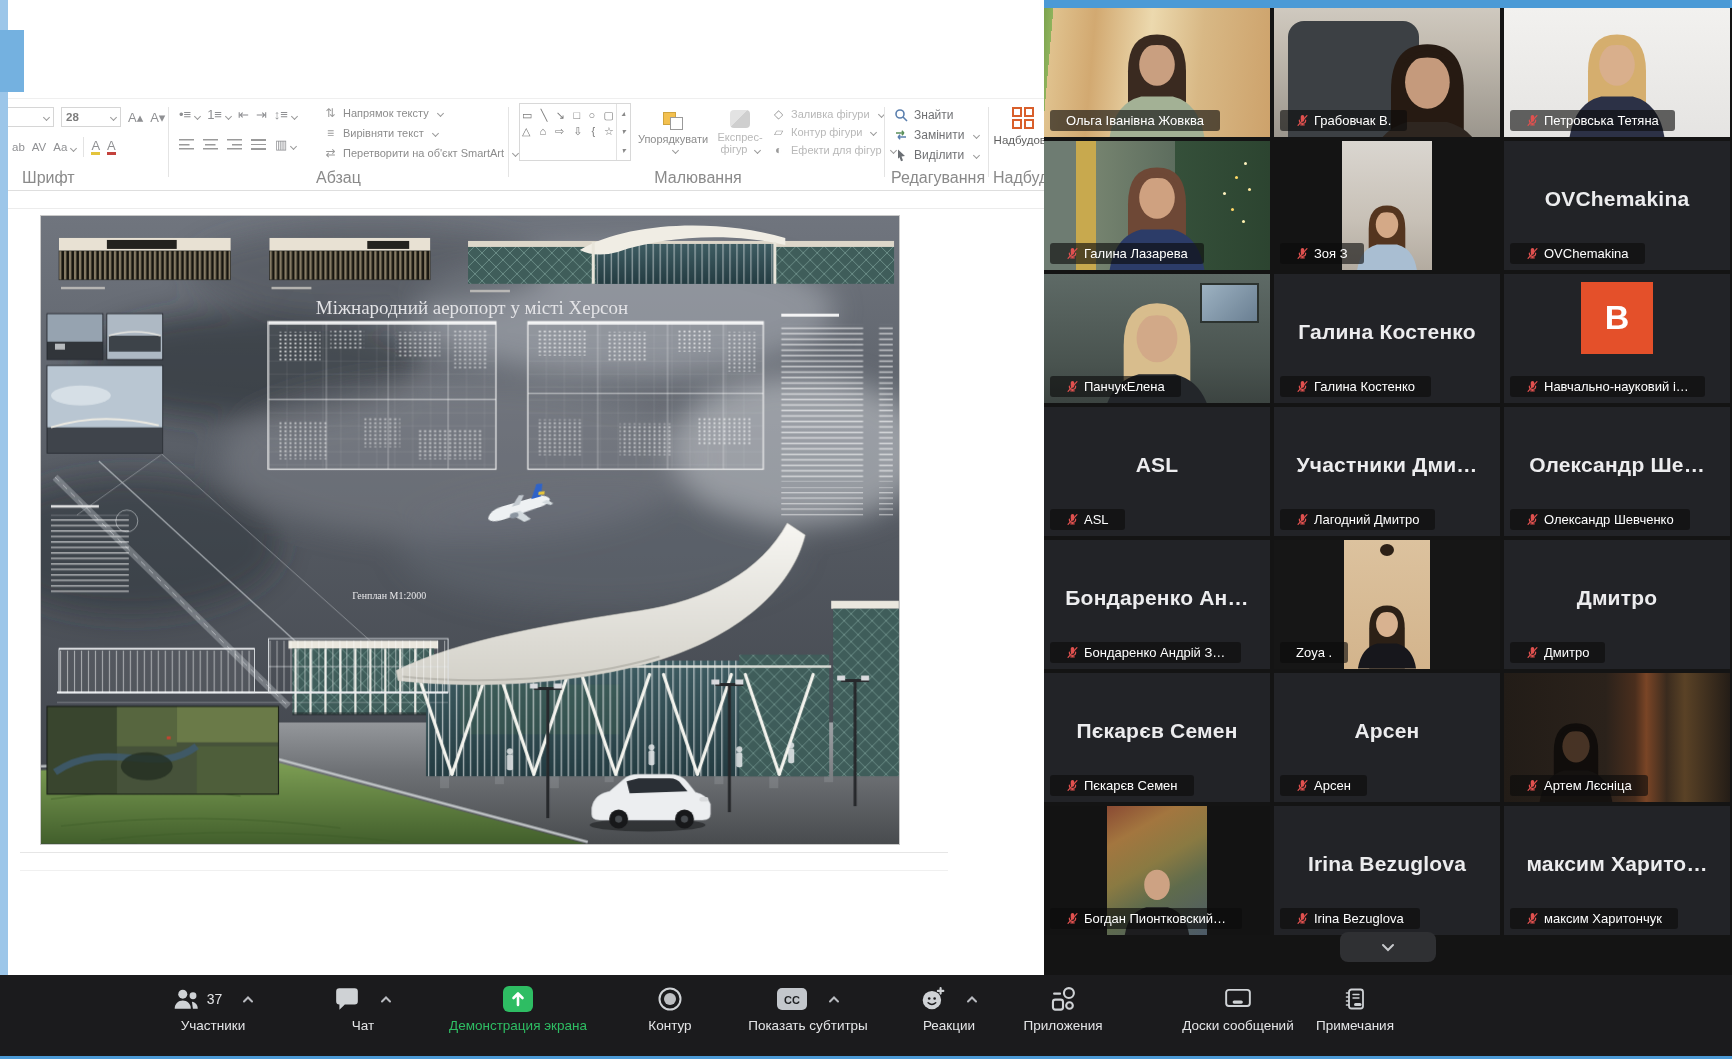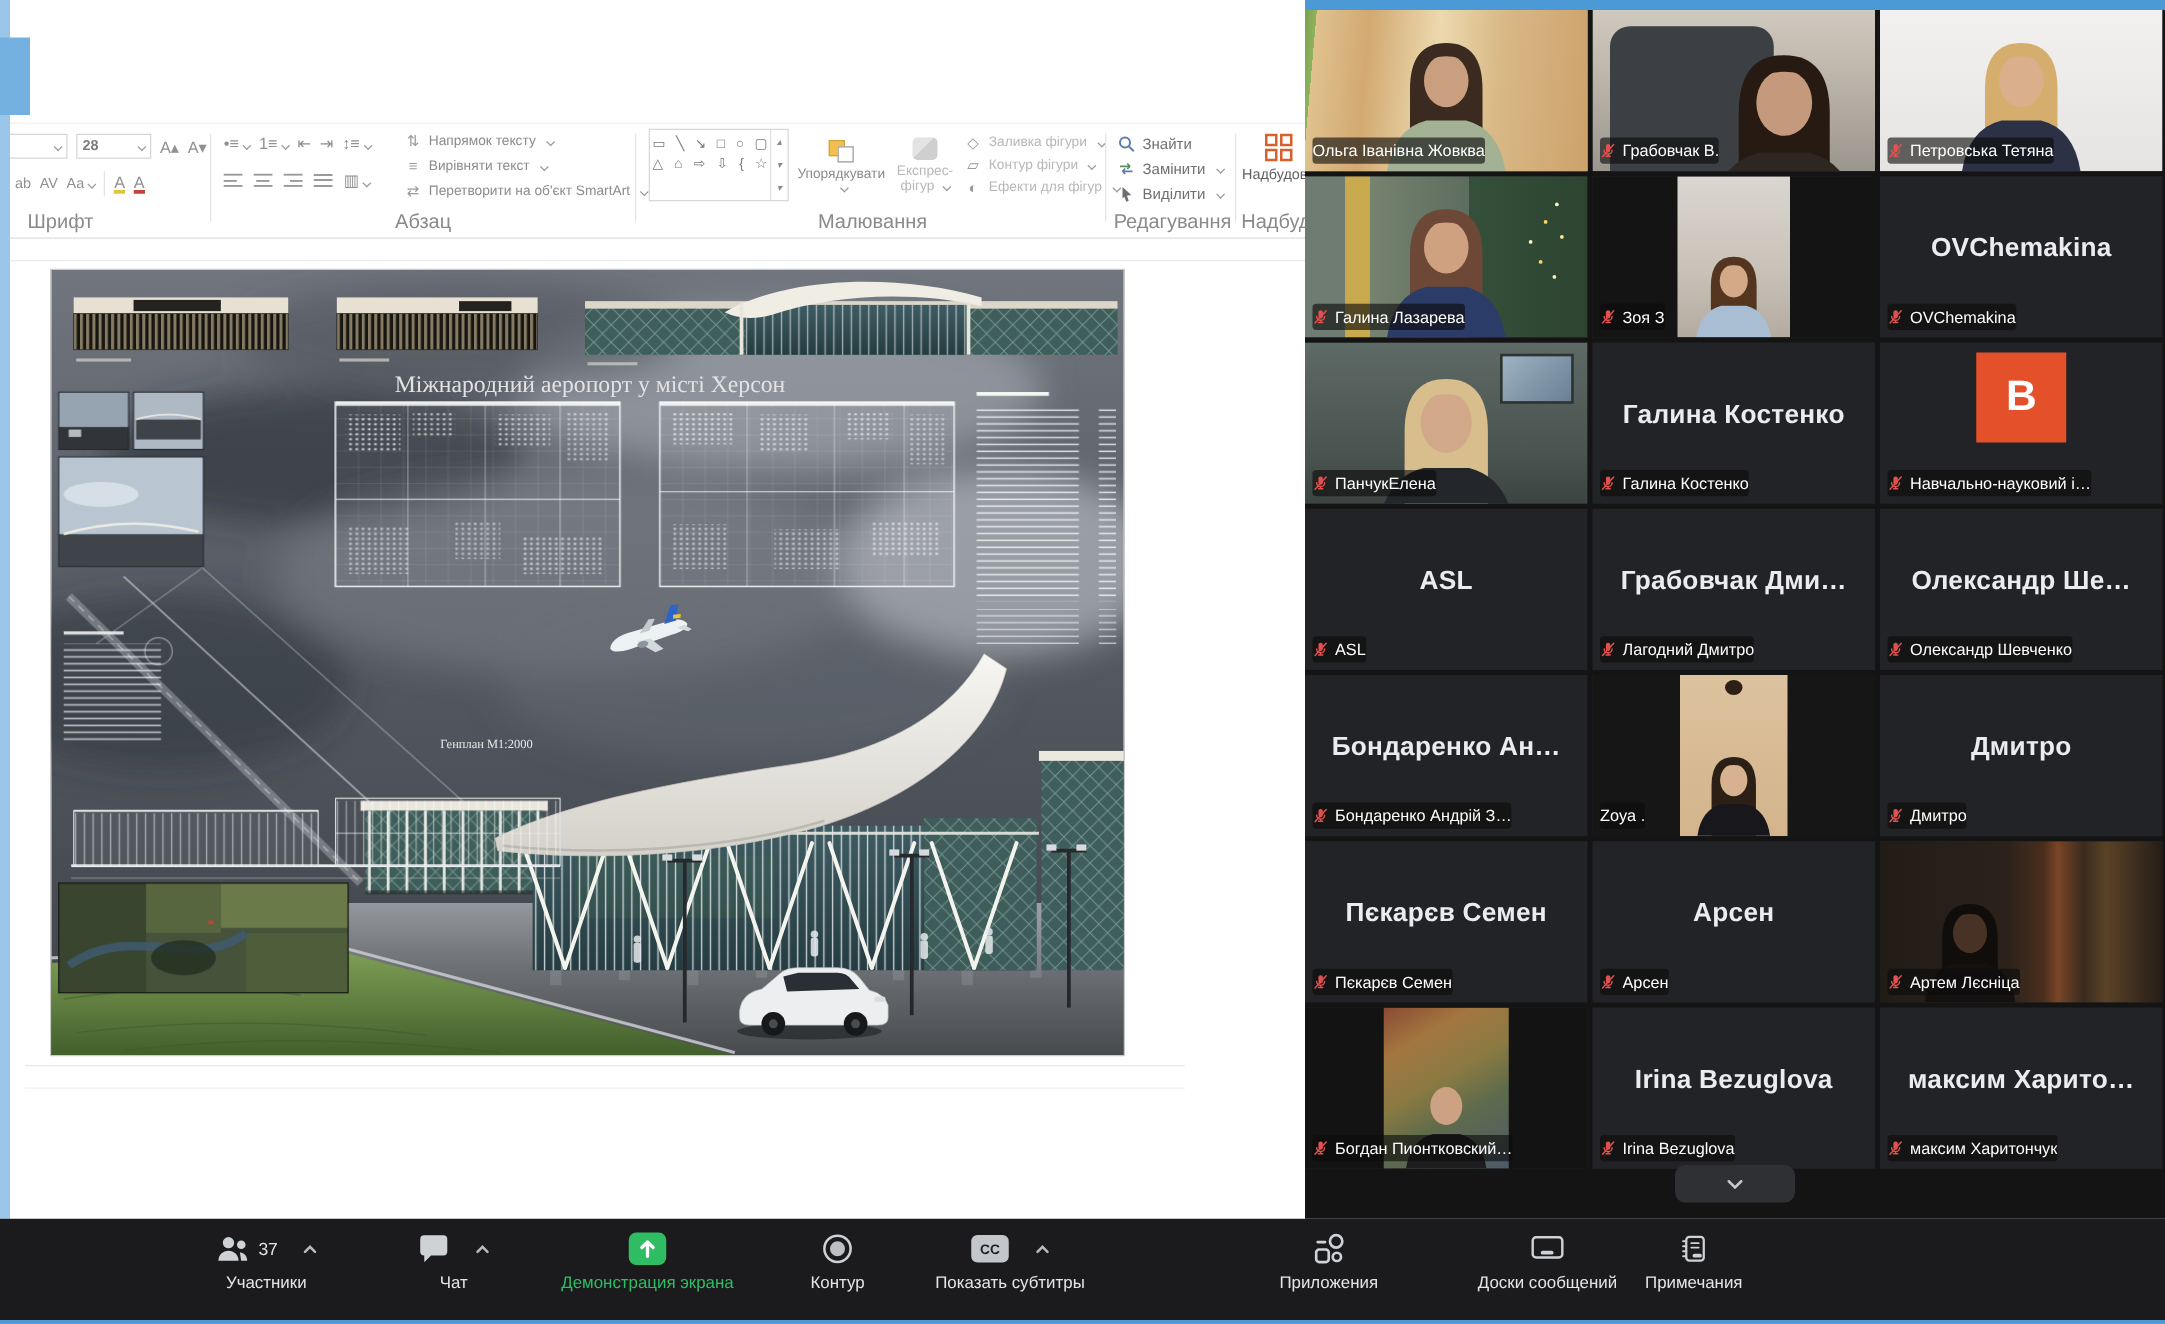--- a/index.html
+++ b/index.html
@@ -80,21 +80,21 @@
   .tile.active{outline:3px solid #bddb4c;outline-offset:-3px;box-shadow:inset 0 0 0 5px rgba(238,246,160,.5);}
   .scene{position:absolute;inset:0;overflow:hidden;}
   .pillar{position:absolute;top:0;bottom:0;overflow:hidden;}
   .person{position:absolute;bottom:0;left:50%;transform:translateX(-50%);width:62%;height:94%;}
   .cname{position:absolute;top:45%;left:8px;right:8px;transform:translateY(-50%);text-align:center;
          font-size:21px;font-weight:700;color:#ececee;letter-spacing:.2px;white-space:nowrap;overflow:hidden;}
   .av{position:absolute;top:34%;left:50%;transform:translate(-50%,-50%);width:72px;height:72px;
       background:#e4502a;display:flex;align-items:center;justify-content:center;
       font-size:34px;font-weight:700;color:#fff;}
   .nlabel{position:absolute;left:6px;bottom:6px;display:flex;align-items:center;gap:5px;
-          background:rgba(12,12,12,.62);border-radius:3px;padding:3px 0;max-width:calc(100% - 12px);}
+          background:rgba(12,12,12,.62);border-radius:3px;padding:3px 16px;max-width:calc(100% - 12px);}
   .ntext{font-size:13px;color:#fff;white-space:nowrap;overflow:hidden;text-overflow:ellipsis;}
   .mic{width:13px;height:13px;flex:none;}
   .mic .f{fill:#e0514f;}
   .mic .s{stroke:#e0514f;stroke-width:1.3;fill:none;stroke-linecap:round;}
 
   
   .t0 .scene{background:linear-gradient(95deg,#7ba24e 0%,#8fb35c 4%,#e0c28e 4%,#d2a971 22%,#ecd9ae 46%,#d8b885 68%,#cda26b 100%);}
   .t0 .p-hair,.t0 .p-fringe{fill:#3a2a20}.t0 .p-face{fill:#c99f80}.t0 .p-torso{fill:#a3b195}
   .t1 .scene{background:linear-gradient(180deg,#cfc9bf 0%,#c4bdb2 26%,#9b968d 100%);}
   .t1 .scene::before{content:"";position:absolute;left:6%;top:10%;width:58%;height:95%;background:#3c4044;border-radius:16px 16px 0 0;}
@@ -777,21 +777,21 @@
           <svg class="mic" viewBox="0 0 14 14">
               <path class="f" d="M7 1.2c1.1 0 1.9.8 1.9 1.9v3.4a1.9 1.9 0 0 1-3.8 0V3.1C5.1 2 5.9 1.2 7 1.2z"></path>
               <path class="s" d="M3.6 6.6a3.4 3.4 0 0 0 6.8 0M7 10v1.6M5.2 11.8h3.6"></path>
               <path class="s" d="M2.2 12.2 11.8 1.8"></path>
             </svg>
           <span class="ntext">ASL</span>
         </div>
       </div>
 
       <div class="tile name">
-        <div class="cname">Грабовчак Дми…</div>
+        <div class="cname">Участники Дми…</div>
         <div class="nlabel">
           <svg class="mic" viewBox="0 0 14 14">
               <path class="f" d="M7 1.2c1.1 0 1.9.8 1.9 1.9v3.4a1.9 1.9 0 0 1-3.8 0V3.1C5.1 2 5.9 1.2 7 1.2z"></path>
               <path class="s" d="M3.6 6.6a3.4 3.4 0 0 0 6.8 0M7 10v1.6M5.2 11.8h3.6"></path>
               <path class="s" d="M2.2 12.2 11.8 1.8"></path>
             </svg>
           <span class="ntext">Лагодний Дмитро</span>
         </div>
       </div>
 
@@ -1000,20 +1000,35 @@
           <rect x="1" y="1" width="30" height="22" rx="5" fill="#c3c7cc"></rect>
           <text x="16" y="16.5" text-anchor="middle" font-size="11" font-weight="bold" fill="#1d1f22" font-family="Liberation Sans, sans-serif">CC</text>
         </svg>
         <svg class="chevgap" width="12" height="8" viewBox="0 0 12 8">
             <path d="M2 6.5 L6 2.5 L10 6.5" stroke="#b9bbc0" stroke-width="2" fill="none" stroke-linecap="round"></path>
           </svg>
       </div>
       <div class="tb-label">Показать субтитры</div>
     </div>
 
+    <div class="tb-item" style="left:869px;">
+      <div class="tb-top">
+        <svg width="26" height="26" viewBox="0 0 24 24">
+          <circle cx="11" cy="13" r="8.5" fill="#cfd2d5"></circle>
+          <circle cx="8.5" cy="11.5" r="1.2" fill="#1a1a1c"></circle>
+            <circle cx="13.5" cy="11.5" r="1.2" fill="#1a1a1c"></circle>
+          <path d="M7.5 15.5 q3.5 3 7 0" stroke="#1a1a1c" stroke-width="1.4" fill="none" stroke-linecap="round"></path>
+          <path d="M19 2 v5 M16.5 4.5 h5" stroke="#cfd2d5" stroke-width="2" stroke-linecap="round"></path>
+        </svg>
+        <svg class="chevgap" width="12" height="8" viewBox="0 0 12 8">
+            <path d="M2 6.5 L6 2.5 L10 6.5" stroke="#b9bbc0" stroke-width="2" fill="none" stroke-linecap="round"></path>
+          </svg>
+      </div>
+      <div class="tb-label">Реакции</div>
+    </div>
 
     <div class="tb-item" style="left:983px;">
       <div class="tb-top">
         <svg width="26" height="26" viewBox="0 0 22 22" fill="none" stroke="#cfd2d5" stroke-width="1.8">
           <rect x="2.5" y="11.5" width="8.5" height="8.5" rx="2"></rect>
           <circle cx="16" cy="6" r="4.2"></circle>
           <circle cx="16.5" cy="16.5" r="2.8"></circle>
           <path d="M3.5 6.5 h5" stroke-linecap="round"></path>
         </svg>
       </div>

